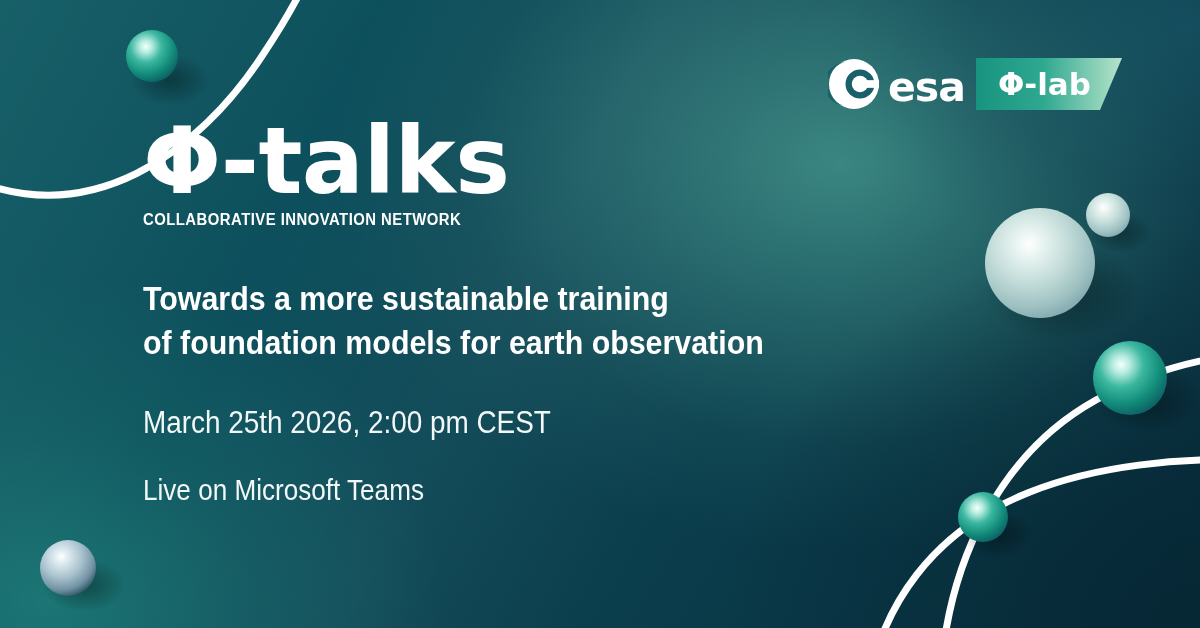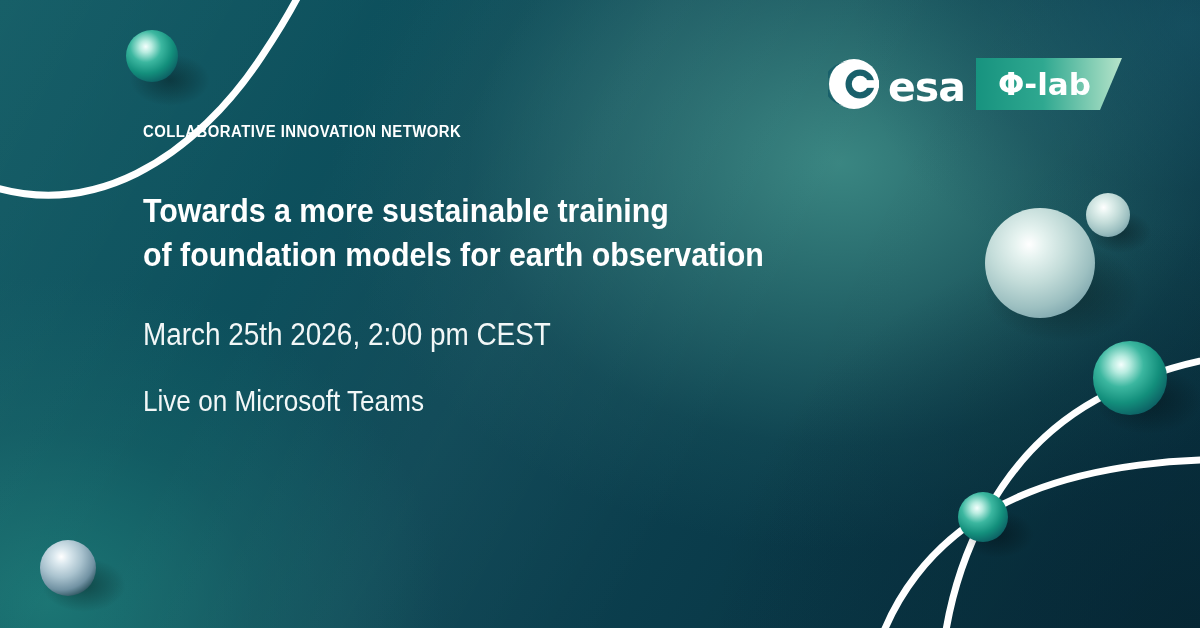--- a/index.html
+++ b/index.html
@@ -232,20 +232,21 @@
           <stop offset="100%" stop-color="#b6e4ca"></stop>
         </linearGradient>
       </defs>
       <text x="22" y="37" class="philab-text">Φ-lab</text>
     </svg>
 
   </div>
 
   <div class="content">
 
+    <h1 class="brand-title">Φ-talks</h1>
 
 
     <p class="cin">COLLABORATIVE INNOVATION NETWORK</p>
 
     <div class="headline">
       <span>Towards a more sustainable training</span>
       <span>of foundation models for earth observation</span>
     </div>
 
     <p class="eventdate">March 25th 2026, 2:00 pm CEST</p>

